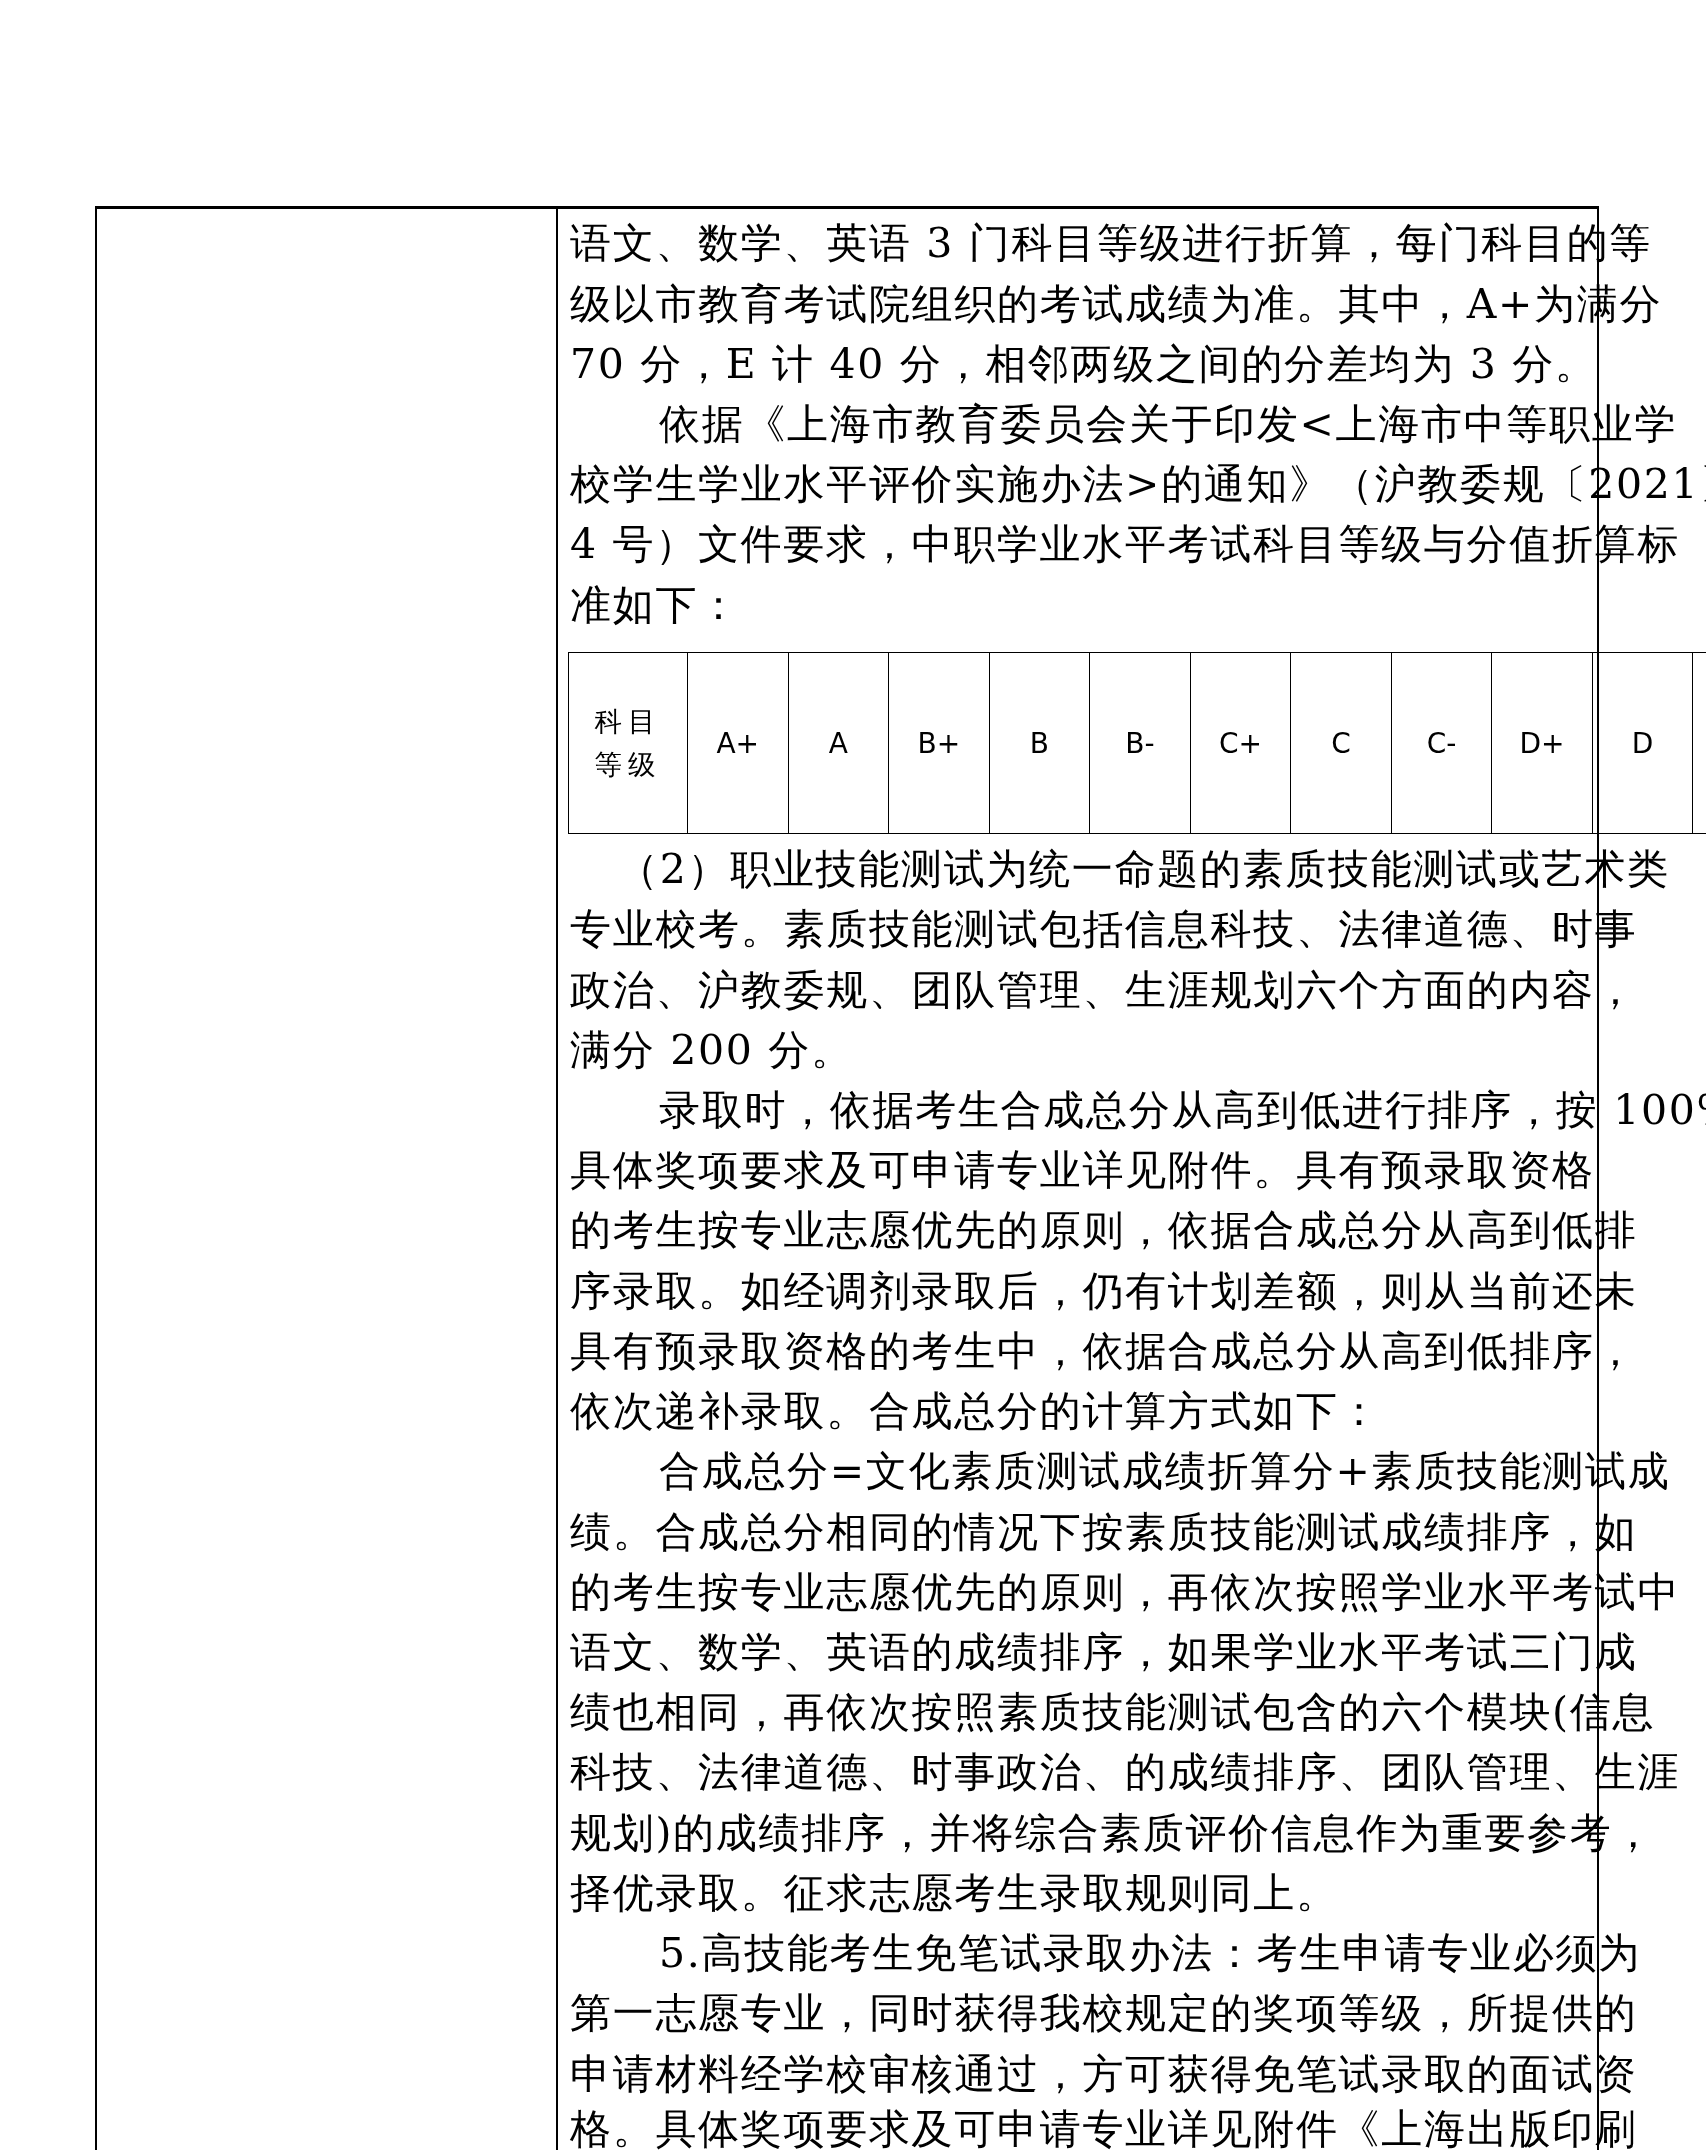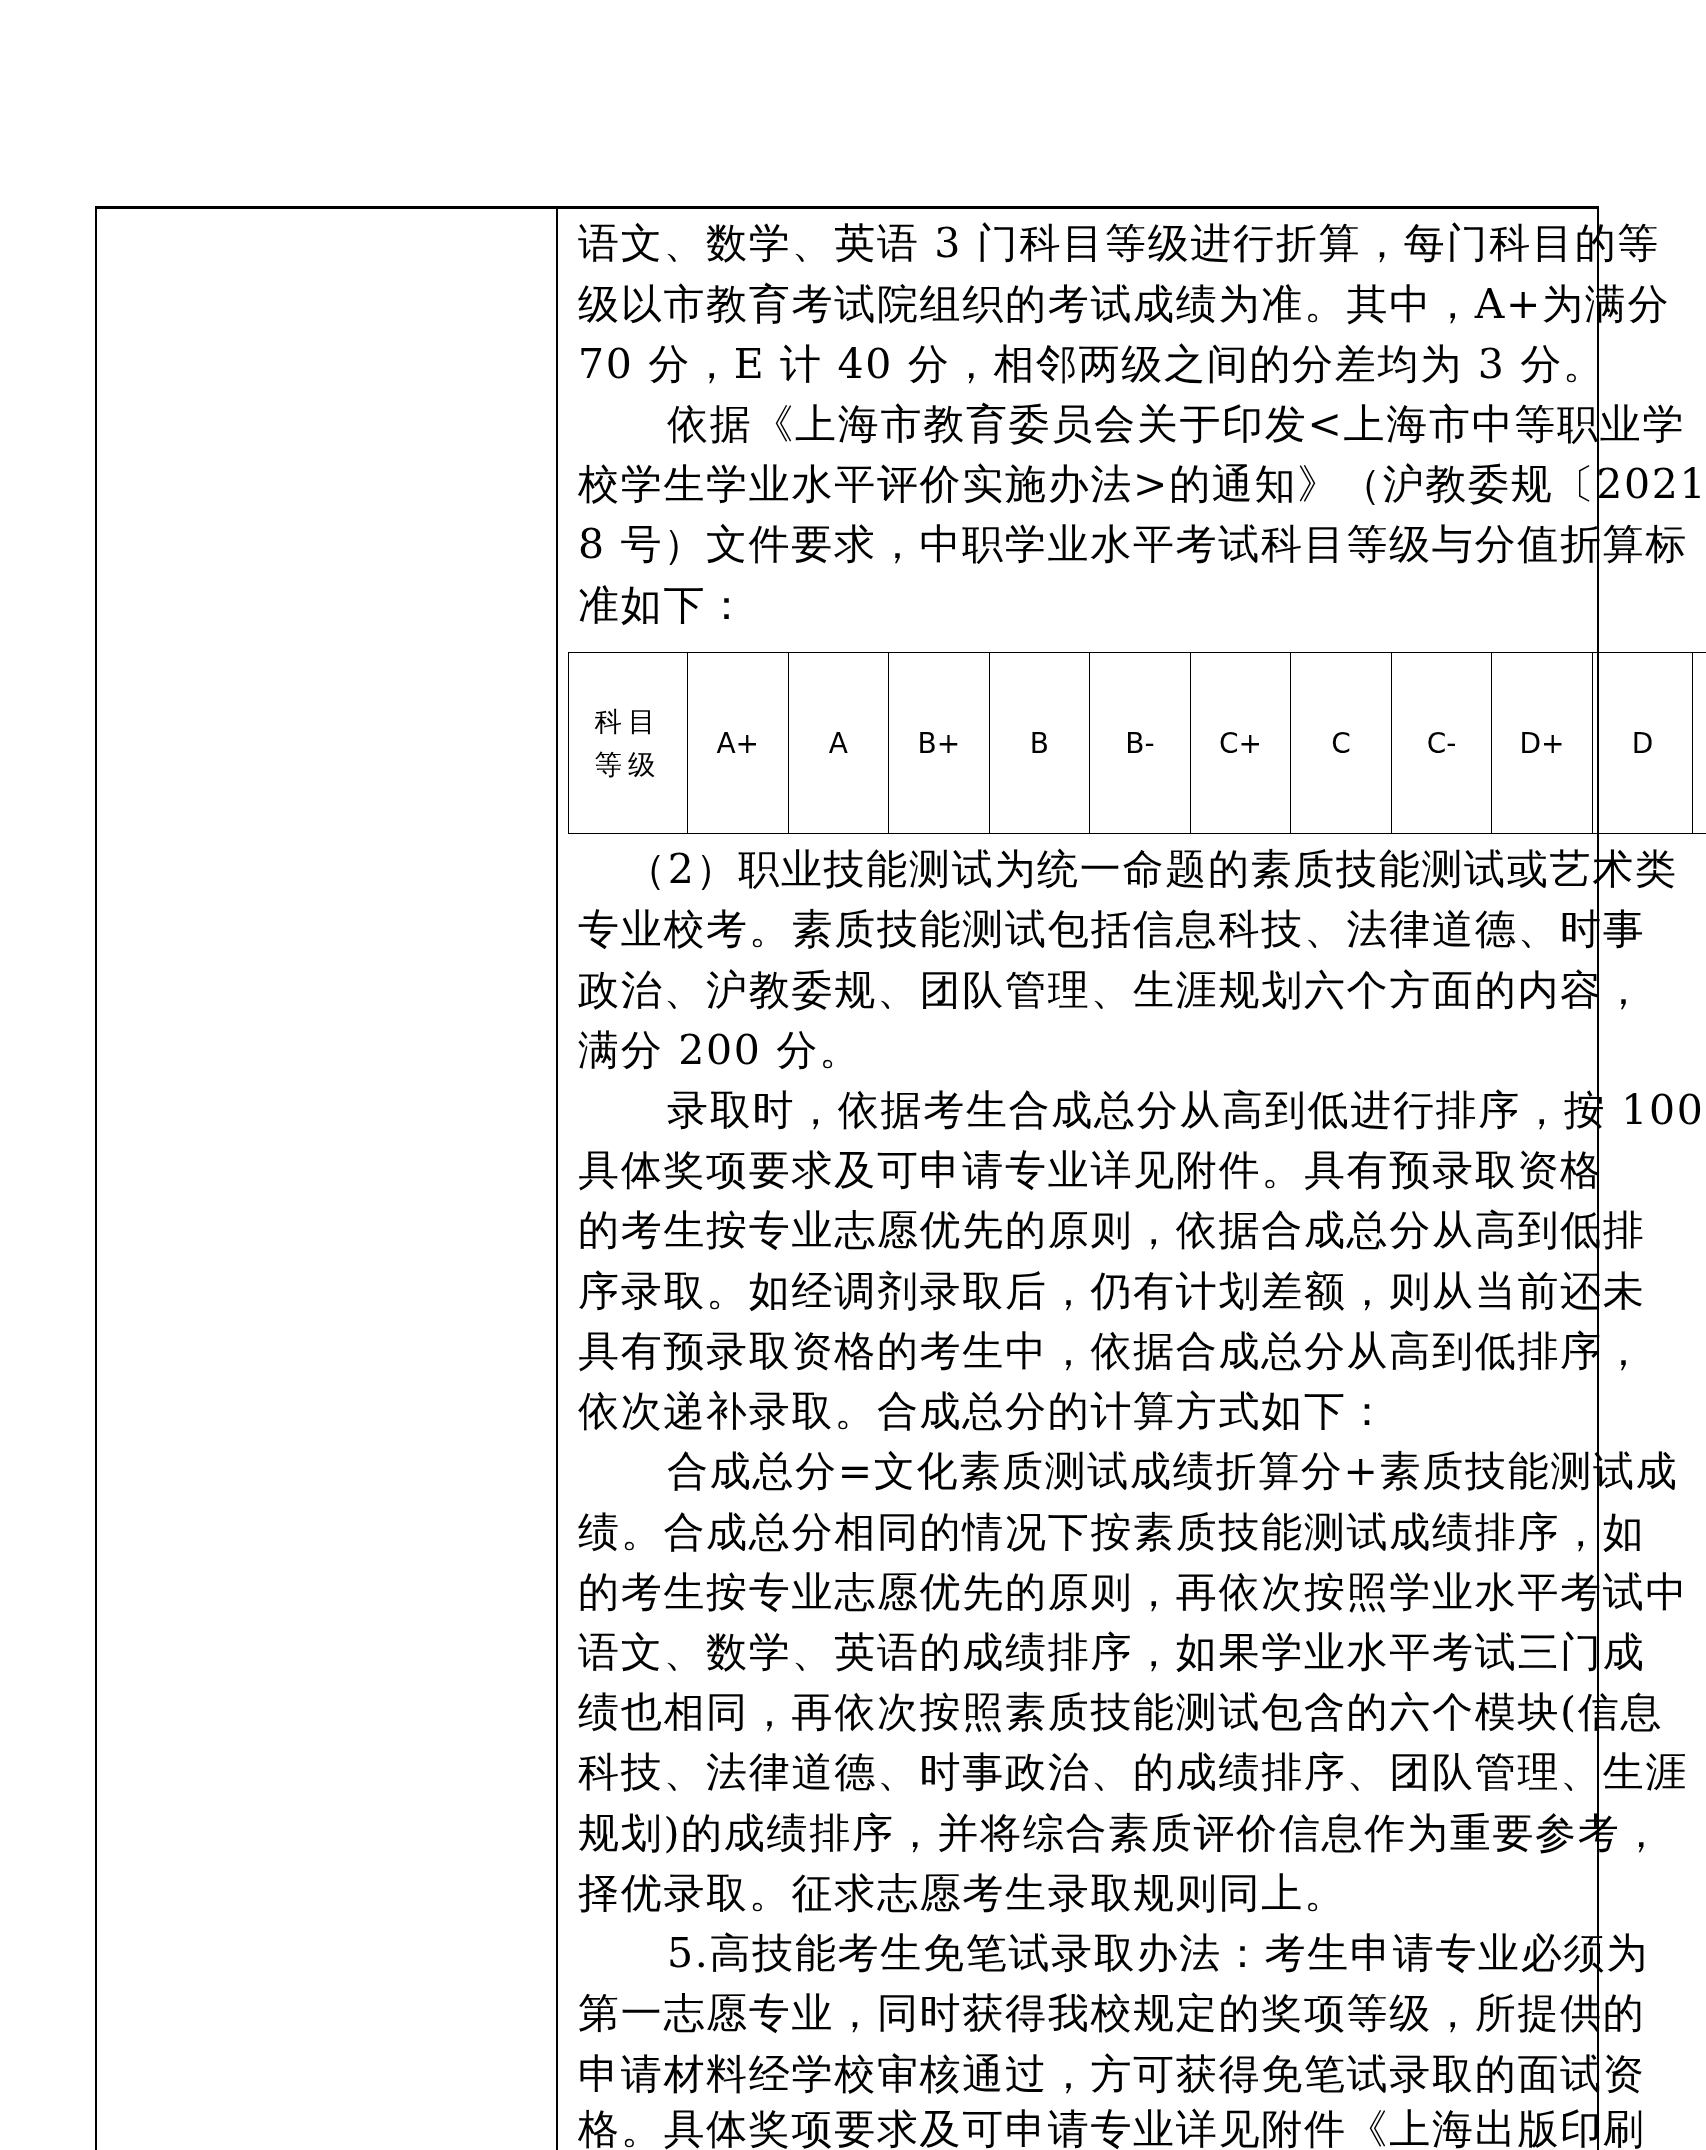--- a/index.html
+++ b/index.html
@@ -3,21 +3,21 @@
 <meta charset="utf-8">
 <style>
   html, body { margin:0; padding:0; background:#ffffff; }
   body { width:1707px; height:2414px; position:relative; overflow:hidden;
          font-family:"DejaVu Serif","Liberation Serif",serif; color:#000; }
   .frame { position:absolute; left:95px; top:206px; width:1504px; height:1951px;
            border-top:3.4px solid #000; border-bottom:3.4px solid #000;
            border-left:2.2px solid #000; border-right:2.2px solid #000; box-sizing:border-box; }
   .divider { position:absolute; left:459px; top:0; bottom:0; width:2.2px; background:#000; }
   .content { position:absolute; left:469px; top:0; width:1024px; }
-  .line { position:absolute; left:12px; height:60px; line-height:60px;
+  .line { position:absolute; left:4px; height:60px; line-height:60px;
           font-size:41px; white-space:nowrap; letter-spacing:1.7px; }
   .indent { padding-left:89px; }
   .grade-table { position:absolute; left:471px; top:441px; width:1226px; height:182px;
                  border-collapse:collapse; table-layout:fixed; }
   .grade-table td { border:1.7px solid #000; text-align:center; vertical-align:middle;
                     font-family:"DejaVu Sans","Liberation Sans",sans-serif; font-size:28px; padding:0; }
   .grade-table td.head { width:118px; font-family:"DejaVu Serif","Liberation Serif",serif;
                          font-size:27.5px; line-height:43px; letter-spacing:6px; }
   .grade-table tr { height:91px; }
 </style>
@@ -26,21 +26,21 @@
 
 <div class="frame">
   <div class="divider"></div>
 
   <div class="content">
     <div class="line" style="top:4.3px">语文、数学、英语 3 门科目等级进行折算，每门科目的等</div>
     <div class="line" style="top:65px">级以市教育考试院组织的考试成绩为准。其中，A+为满分</div>
     <div class="line" style="top:125px">70 分，E 计 40 分，相邻两级之间的分差均为 3 分。</div>
     <div class="line indent" style="top:185px">依据《上海市教育委员会关于印发&lt;上海市中等职业学</div>
     <div class="line" style="top:245px">校学生学业水平评价实施办法&gt;的通知》（沪教委规〔2021〕</div>
-    <div class="line" style="top:305px">8 号）文件要求，中职学业水平考试科目等级与分值折算标</div>
+    <div class="line" style="top:305px">4 号）文件要求，中职学业水平考试科目等级与分值折算标</div>
     <div class="line" style="top:366px">准如下：</div>
   </div>
 
   <table class="grade-table" style="left:471px; top:443px;">
     <tbody>
         <tr>
       <td class="head">
         <div>科目</div>
         <div>等级</div>
       </td>

